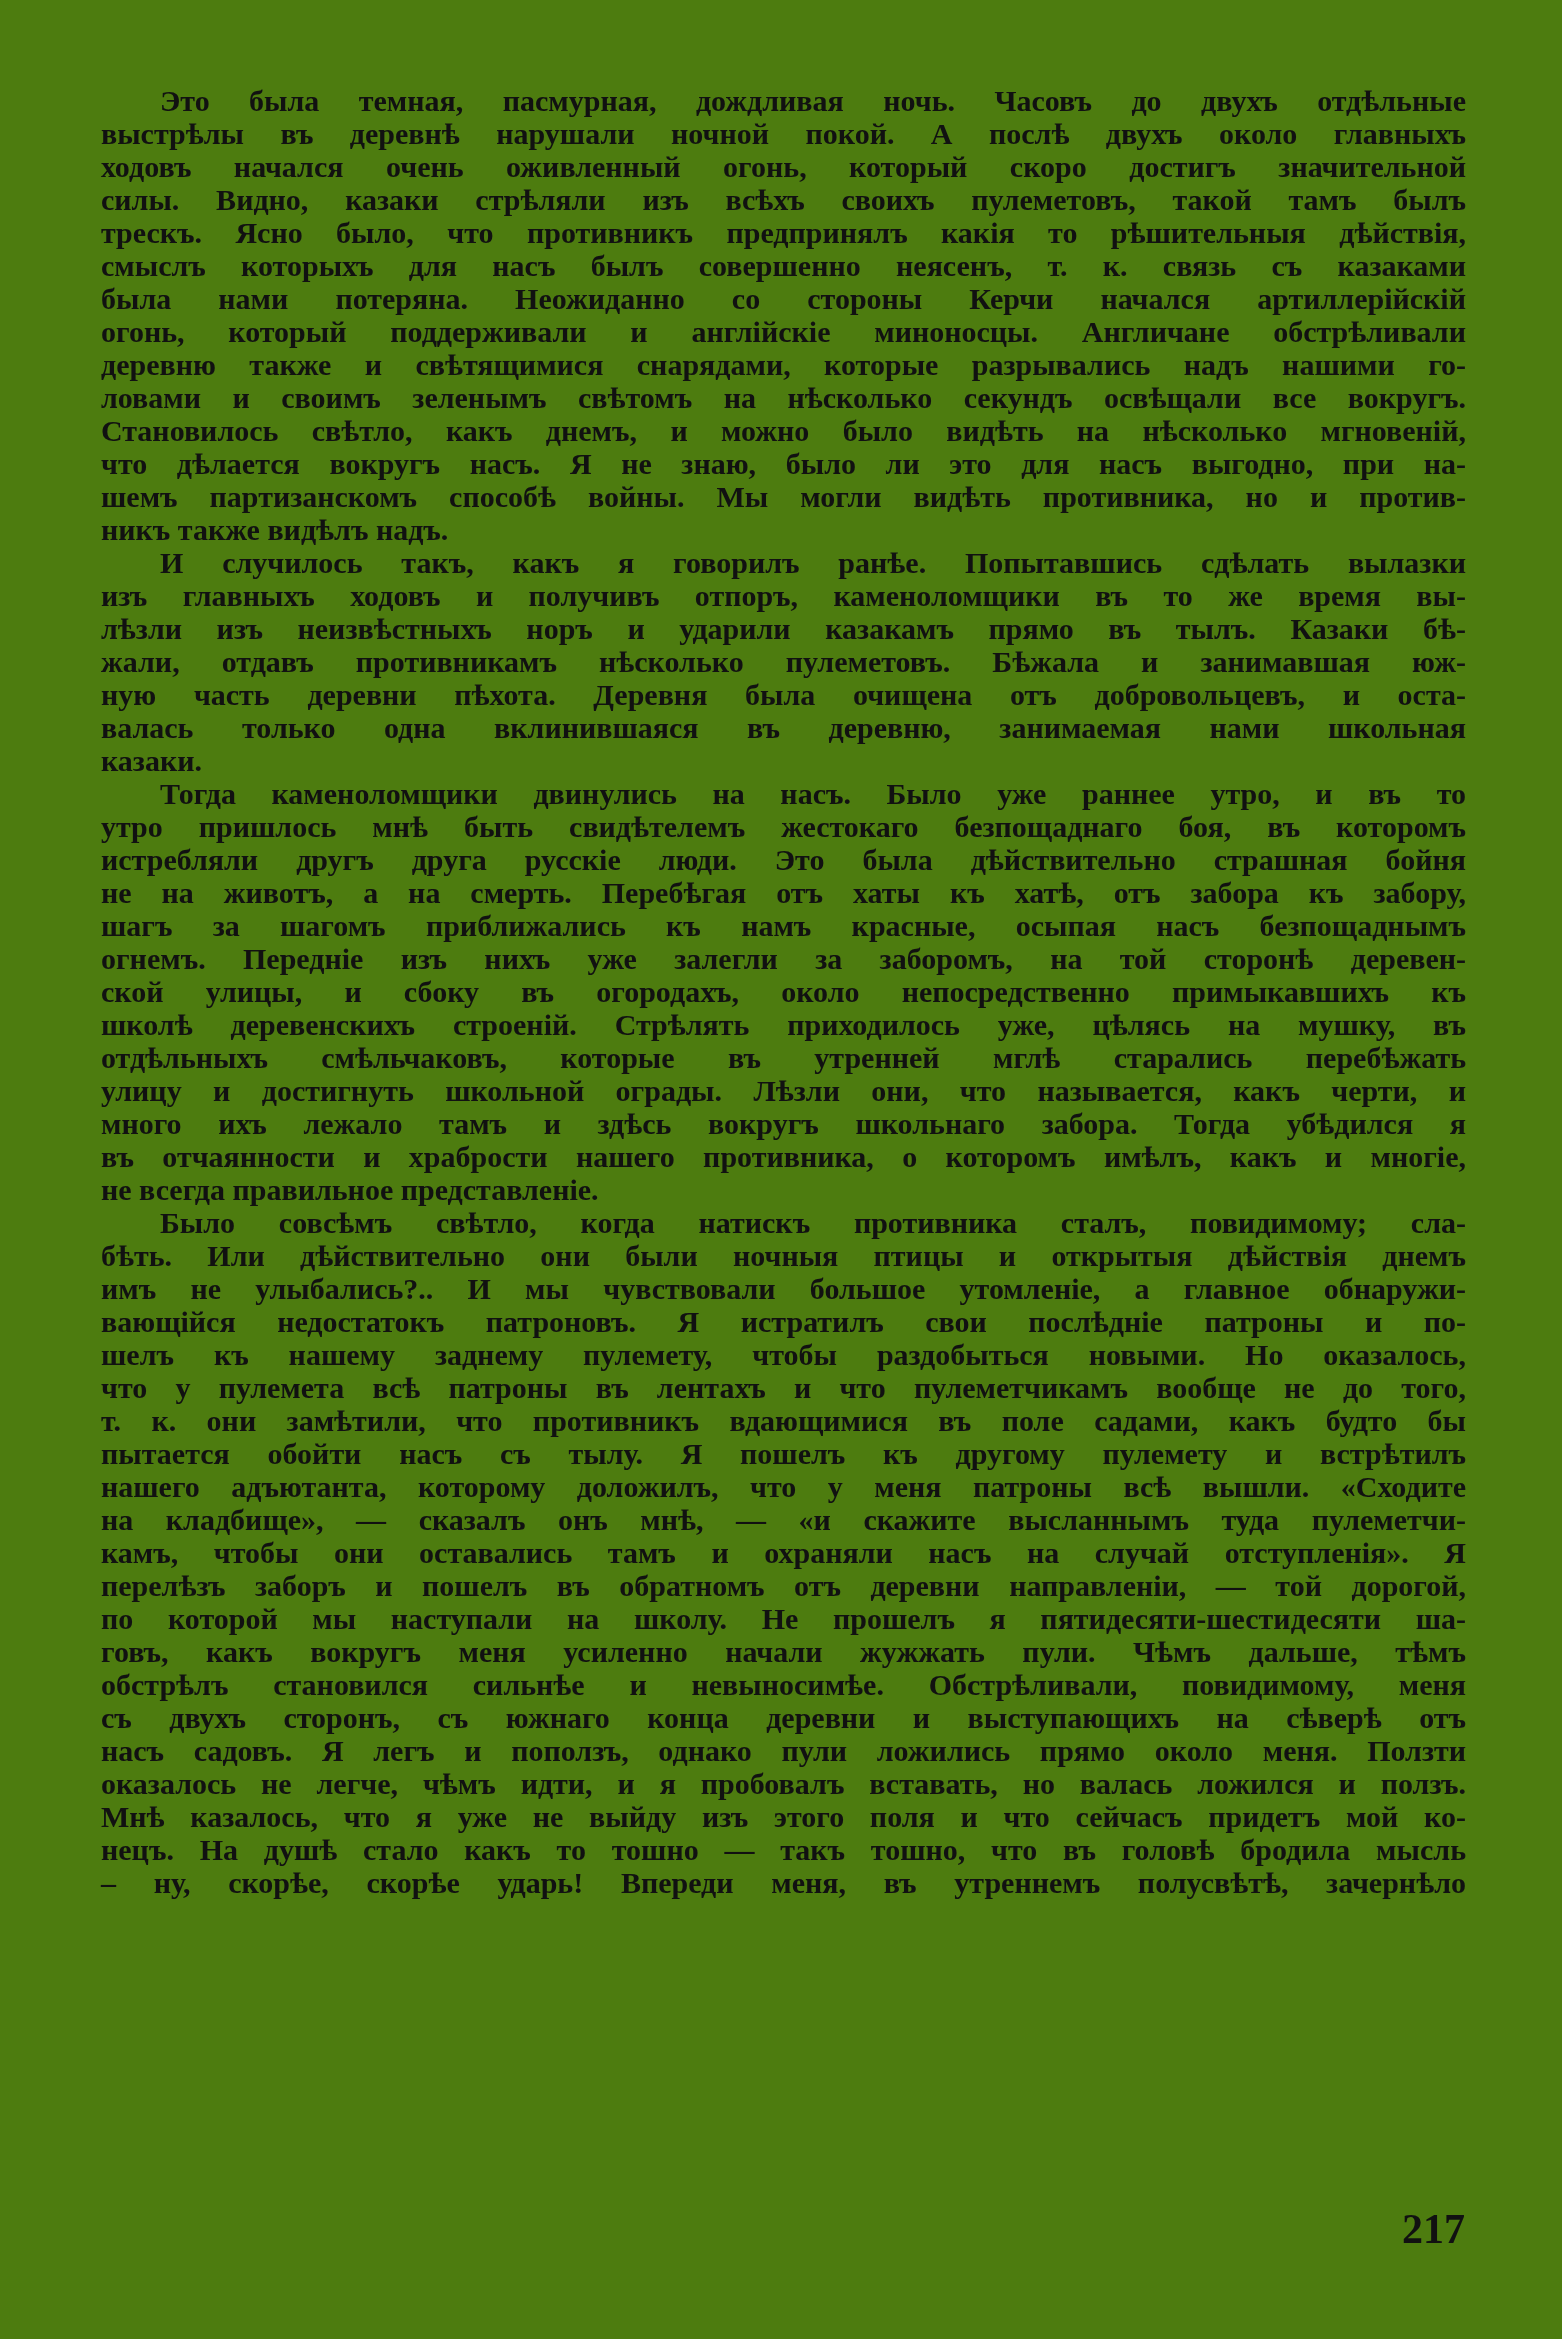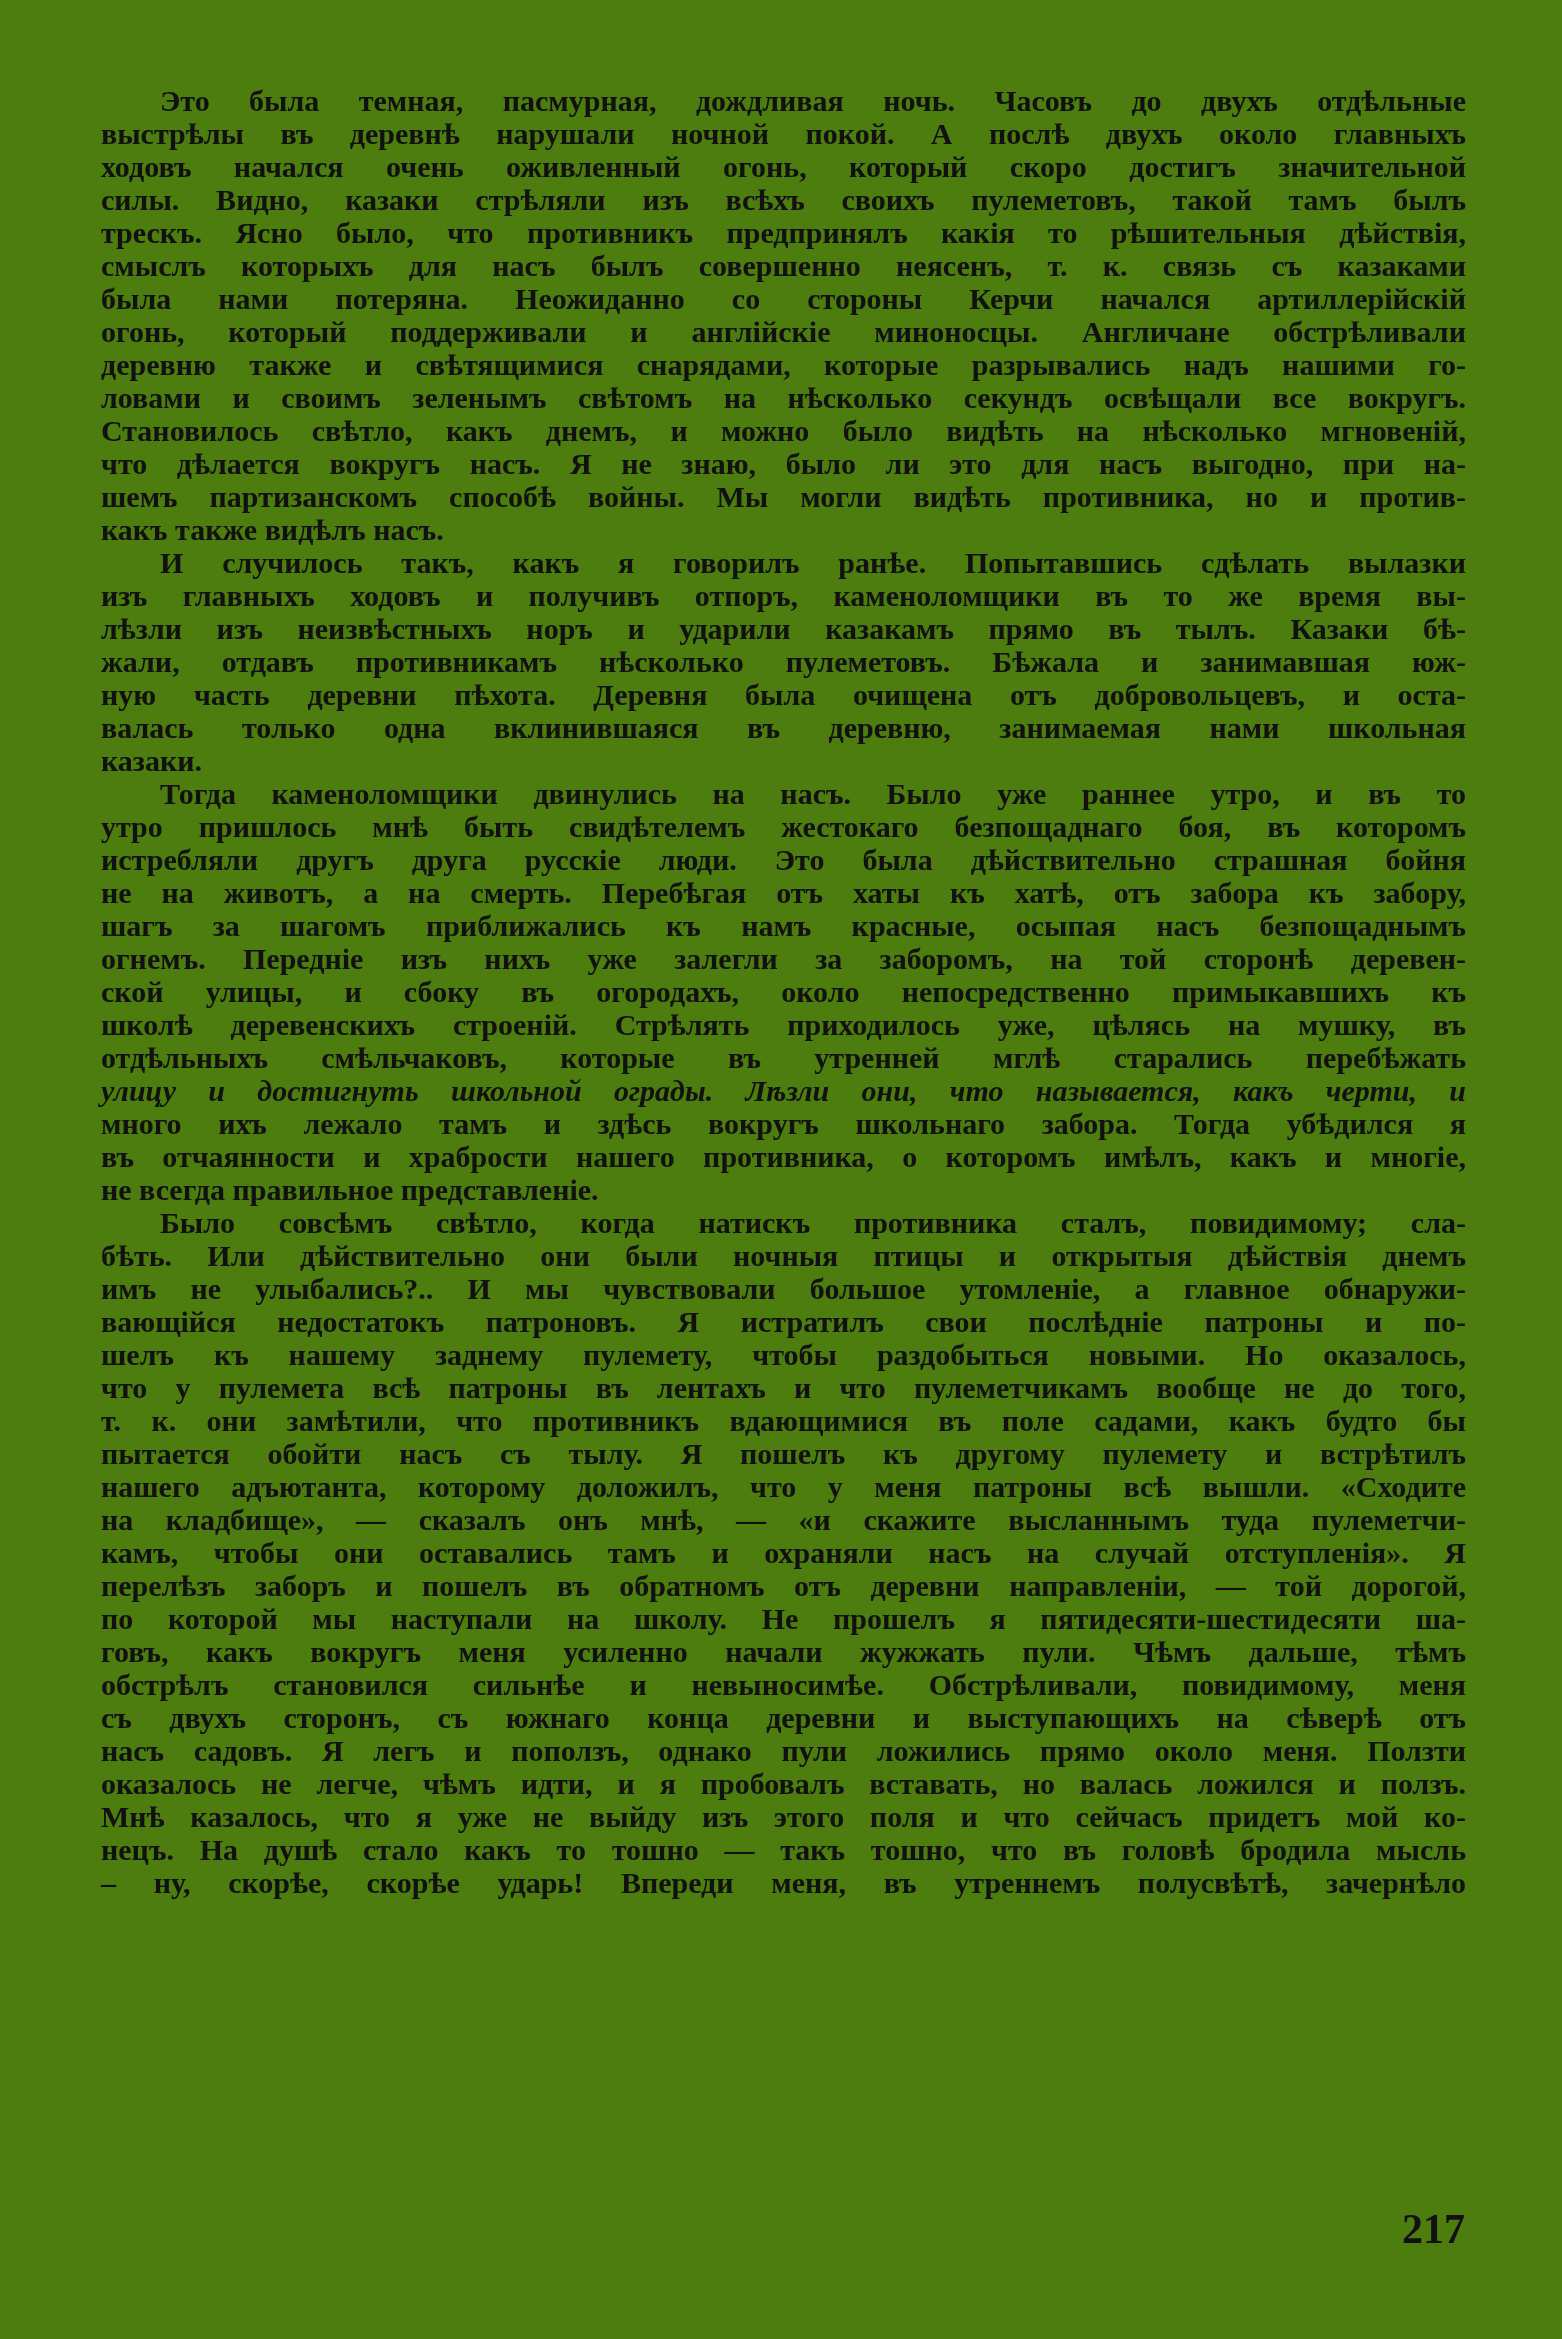--- a/index.html
+++ b/index.html
@@ -47,42 +47,42 @@
         <span class="line" style="white-space: nowrap;">силы.  Видно, казаки стрѣляли изъ всѣхъ своихъ пулеметовъ, такой тамъ былъ</span>
         <span class="line" style="white-space: nowrap;">трескъ. Ясно было, что противникъ предпринялъ какія то рѣшительныя дѣйствія,</span>
         <span class="line" style="white-space: nowrap;">смыслъ которыхъ для насъ былъ совершенно неясенъ, т. к. связь съ казаками</span>
         <span class="line" style="white-space: nowrap;">была нами потеряна.  Неожиданно со стороны Керчи начался артиллерійскій</span>
         <span class="line" style="white-space: nowrap;">огонь, который поддерживали и англійскіе миноносцы.  Англичане обстрѣливали</span>
         <span class="line" style="white-space: nowrap;">деревню также и свѣтящимися снарядами, которые разрывались надъ нашими го-</span>
         <span class="line" style="white-space: nowrap;">ловами и своимъ зеленымъ свѣтомъ на нѣсколько секундъ освѣщали все вокругъ.</span>
         <span class="line" style="white-space: nowrap;">Становилось свѣтло, какъ днемъ, и можно было видѣть на нѣсколько мгновеній,</span>
         <span class="line" style="white-space: nowrap;">что дѣлается вокругъ насъ.  Я не знаю, было ли это для насъ выгодно, при на-</span>
         <span class="line" style="white-space: nowrap;">шемъ партизанскомъ способѣ войны.  Мы могли видѣть противника, но и против-</span>
-        <span class="line last" style="white-space: nowrap;">какъ также видѣлъ насъ.</span>
+        <span class="line last" style="white-space: nowrap;">никъ также видѣлъ надъ.</span>
       </div>
       <div>
         <span class="line indent" style="white-space: nowrap;">И случилось такъ, какъ я говорилъ ранѣе.  Попытавшись сдѣлать вылазки</span>
         <span class="line" style="white-space: nowrap;">изъ главныхъ ходовъ и получивъ отпоръ, каменоломщики въ то же время вы-</span>
         <span class="line" style="white-space: nowrap;">лѣзли изъ неизвѣстныхъ норъ и ударили казакамъ прямо въ тылъ.  Казаки бѣ-</span>
         <span class="line" style="white-space: nowrap;">жали, отдавъ противникамъ нѣсколько пулеметовъ.  Бѣжала и занимавшая юж-</span>
         <span class="line" style="white-space: nowrap;">ную часть деревни пѣхота.  Деревня была очищена отъ добровольцевъ, и оста-</span>
         <span class="line" style="white-space: nowrap;">валась только одна вклинившаяся въ деревню, занимаемая нами школьная</span>
         <span class="line last" style="white-space: nowrap;">казаки.</span>
       </div>
       <div>
         <span class="line indent" style="white-space: nowrap;">Тогда каменоломщики двинулись на насъ.  Было уже раннее утро, и въ то</span>
         <span class="line" style="white-space: nowrap;">утро пришлось мнѣ быть свидѣтелемъ жестокаго безпощаднаго боя, въ которомъ</span>
         <span class="line" style="white-space: nowrap;">истребляли другъ друга русскіе люди.  Это была дѣйствительно страшная бойня</span>
         <span class="line" style="white-space: nowrap;">не на животъ, а на смерть.  Перебѣгая отъ хаты къ хатѣ, отъ забора къ забору,</span>
         <span class="line" style="white-space: nowrap;">шагъ за шагомъ приближались къ намъ красные, осыпая насъ безпощаднымъ</span>
         <span class="line" style="white-space: nowrap;">огнемъ.  Передніе изъ нихъ уже залегли за заборомъ, на той сторонѣ деревен-</span>
         <span class="line" style="white-space: nowrap;">ской улицы, и сбоку въ огородахъ, около непосредственно примыкавшихъ къ</span>
         <span class="line" style="white-space: nowrap;">школѣ деревенскихъ строеній.  Стрѣлять приходилось уже, цѣлясь на мушку, въ</span>
         <span class="line" style="white-space: nowrap;">отдѣльныхъ смѣльчаковъ, которые въ утренней мглѣ старались перебѣжать</span>
-        <span class="line" style="white-space: nowrap; font-style: italic;">улицу и достигнуть школьной ограды.  Лѣзли они, что называется, какъ черти, и</span>
+        <span class="line" style="white-space: nowrap;">улицу и достигнуть школьной ограды.  Лѣзли они, что называется, какъ черти, и</span>
         <span class="line" style="white-space: nowrap;">много ихъ лежало тамъ и здѣсь вокругъ школьнаго забора.  Тогда убѣдился я</span>
         <span class="line" style="white-space: nowrap;">въ отчаянности и храбрости нашего противника, о которомъ имѣлъ, какъ и многіе,</span>
         <span class="line last" style="white-space: nowrap;">не всегда правильное представленіе.</span>
       </div>
       <div>
         <span class="line indent" style="white-space: nowrap;">Было совсѣмъ свѣтло, когда натискъ противника сталъ, повидимому; сла-</span>
         <span class="line" style="white-space: nowrap;">бѣть.  Или дѣйствительно они были ночныя птицы и открытыя дѣйствія днемъ</span>
         <span class="line" style="white-space: nowrap;">имъ не улыбались?..  И мы чувствовали большое утомленіе, а главное обнаружи-</span>
         <span class="line" style="white-space: nowrap;">вающійся недостатокъ патроновъ.  Я истратилъ свои послѣдніе патроны и по-</span>
         <span class="line" style="white-space: nowrap;">шелъ къ нашему заднему пулемету, чтобы раздобыться новыми.  Но оказалось,</span>

